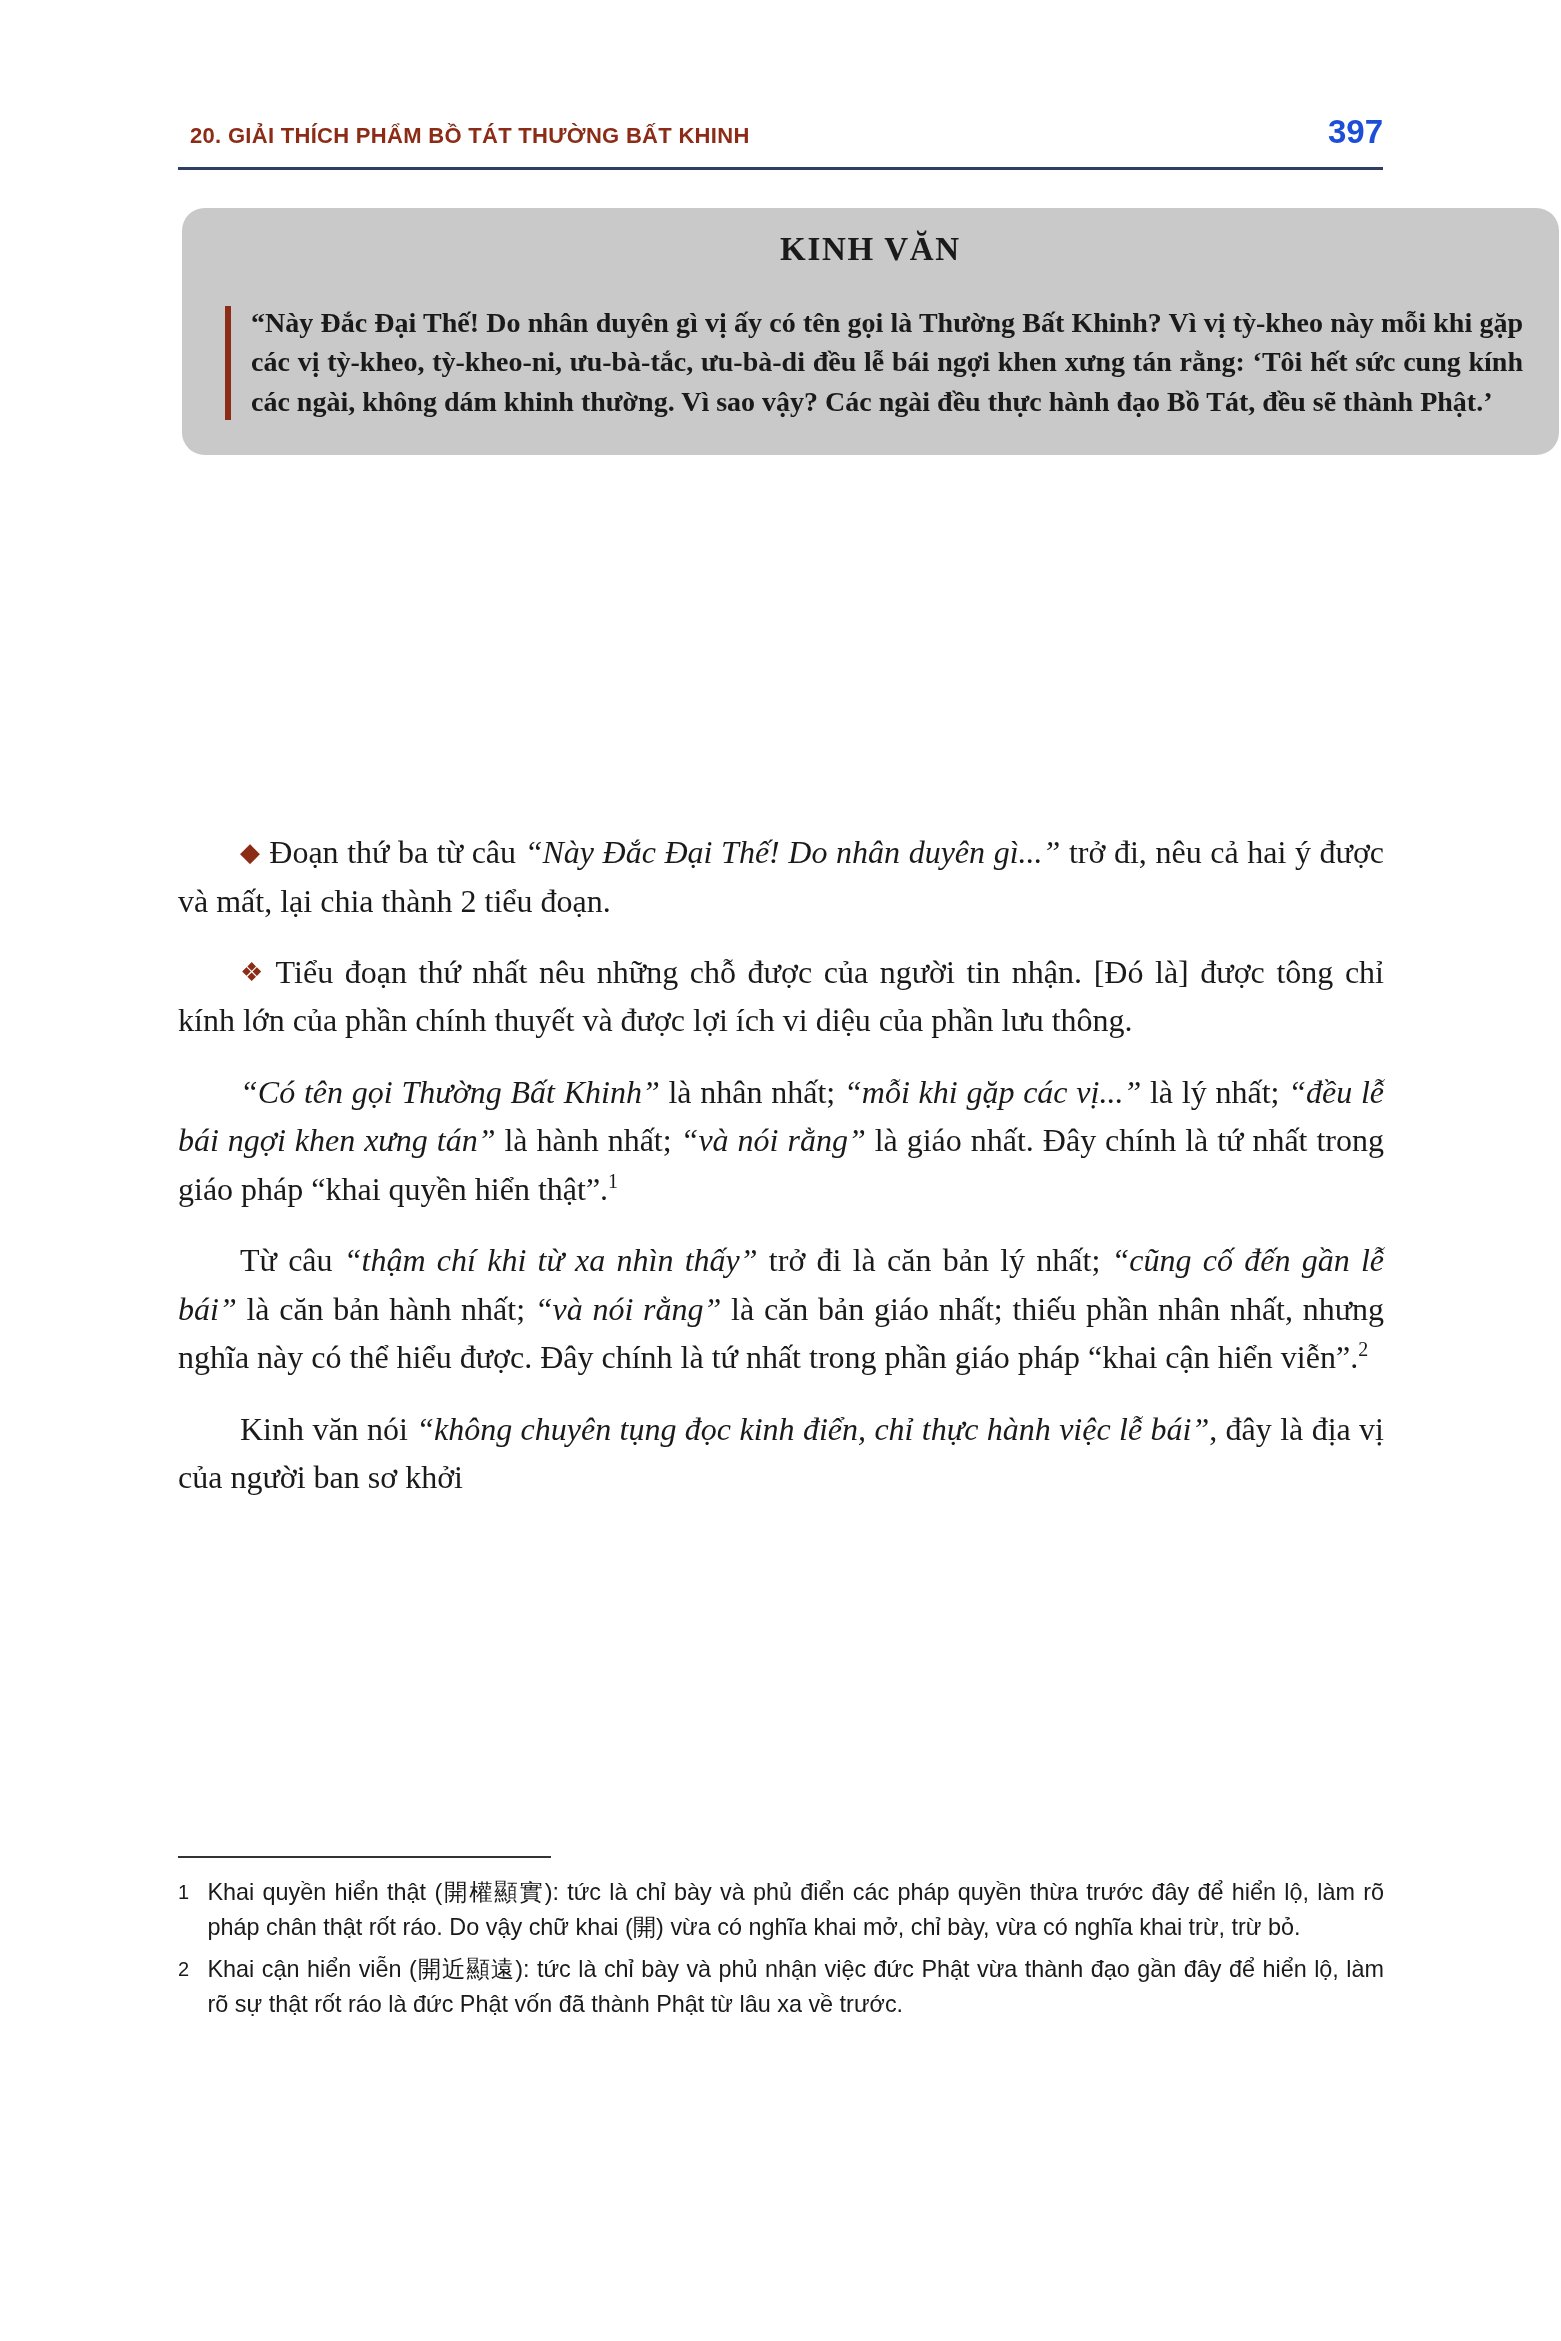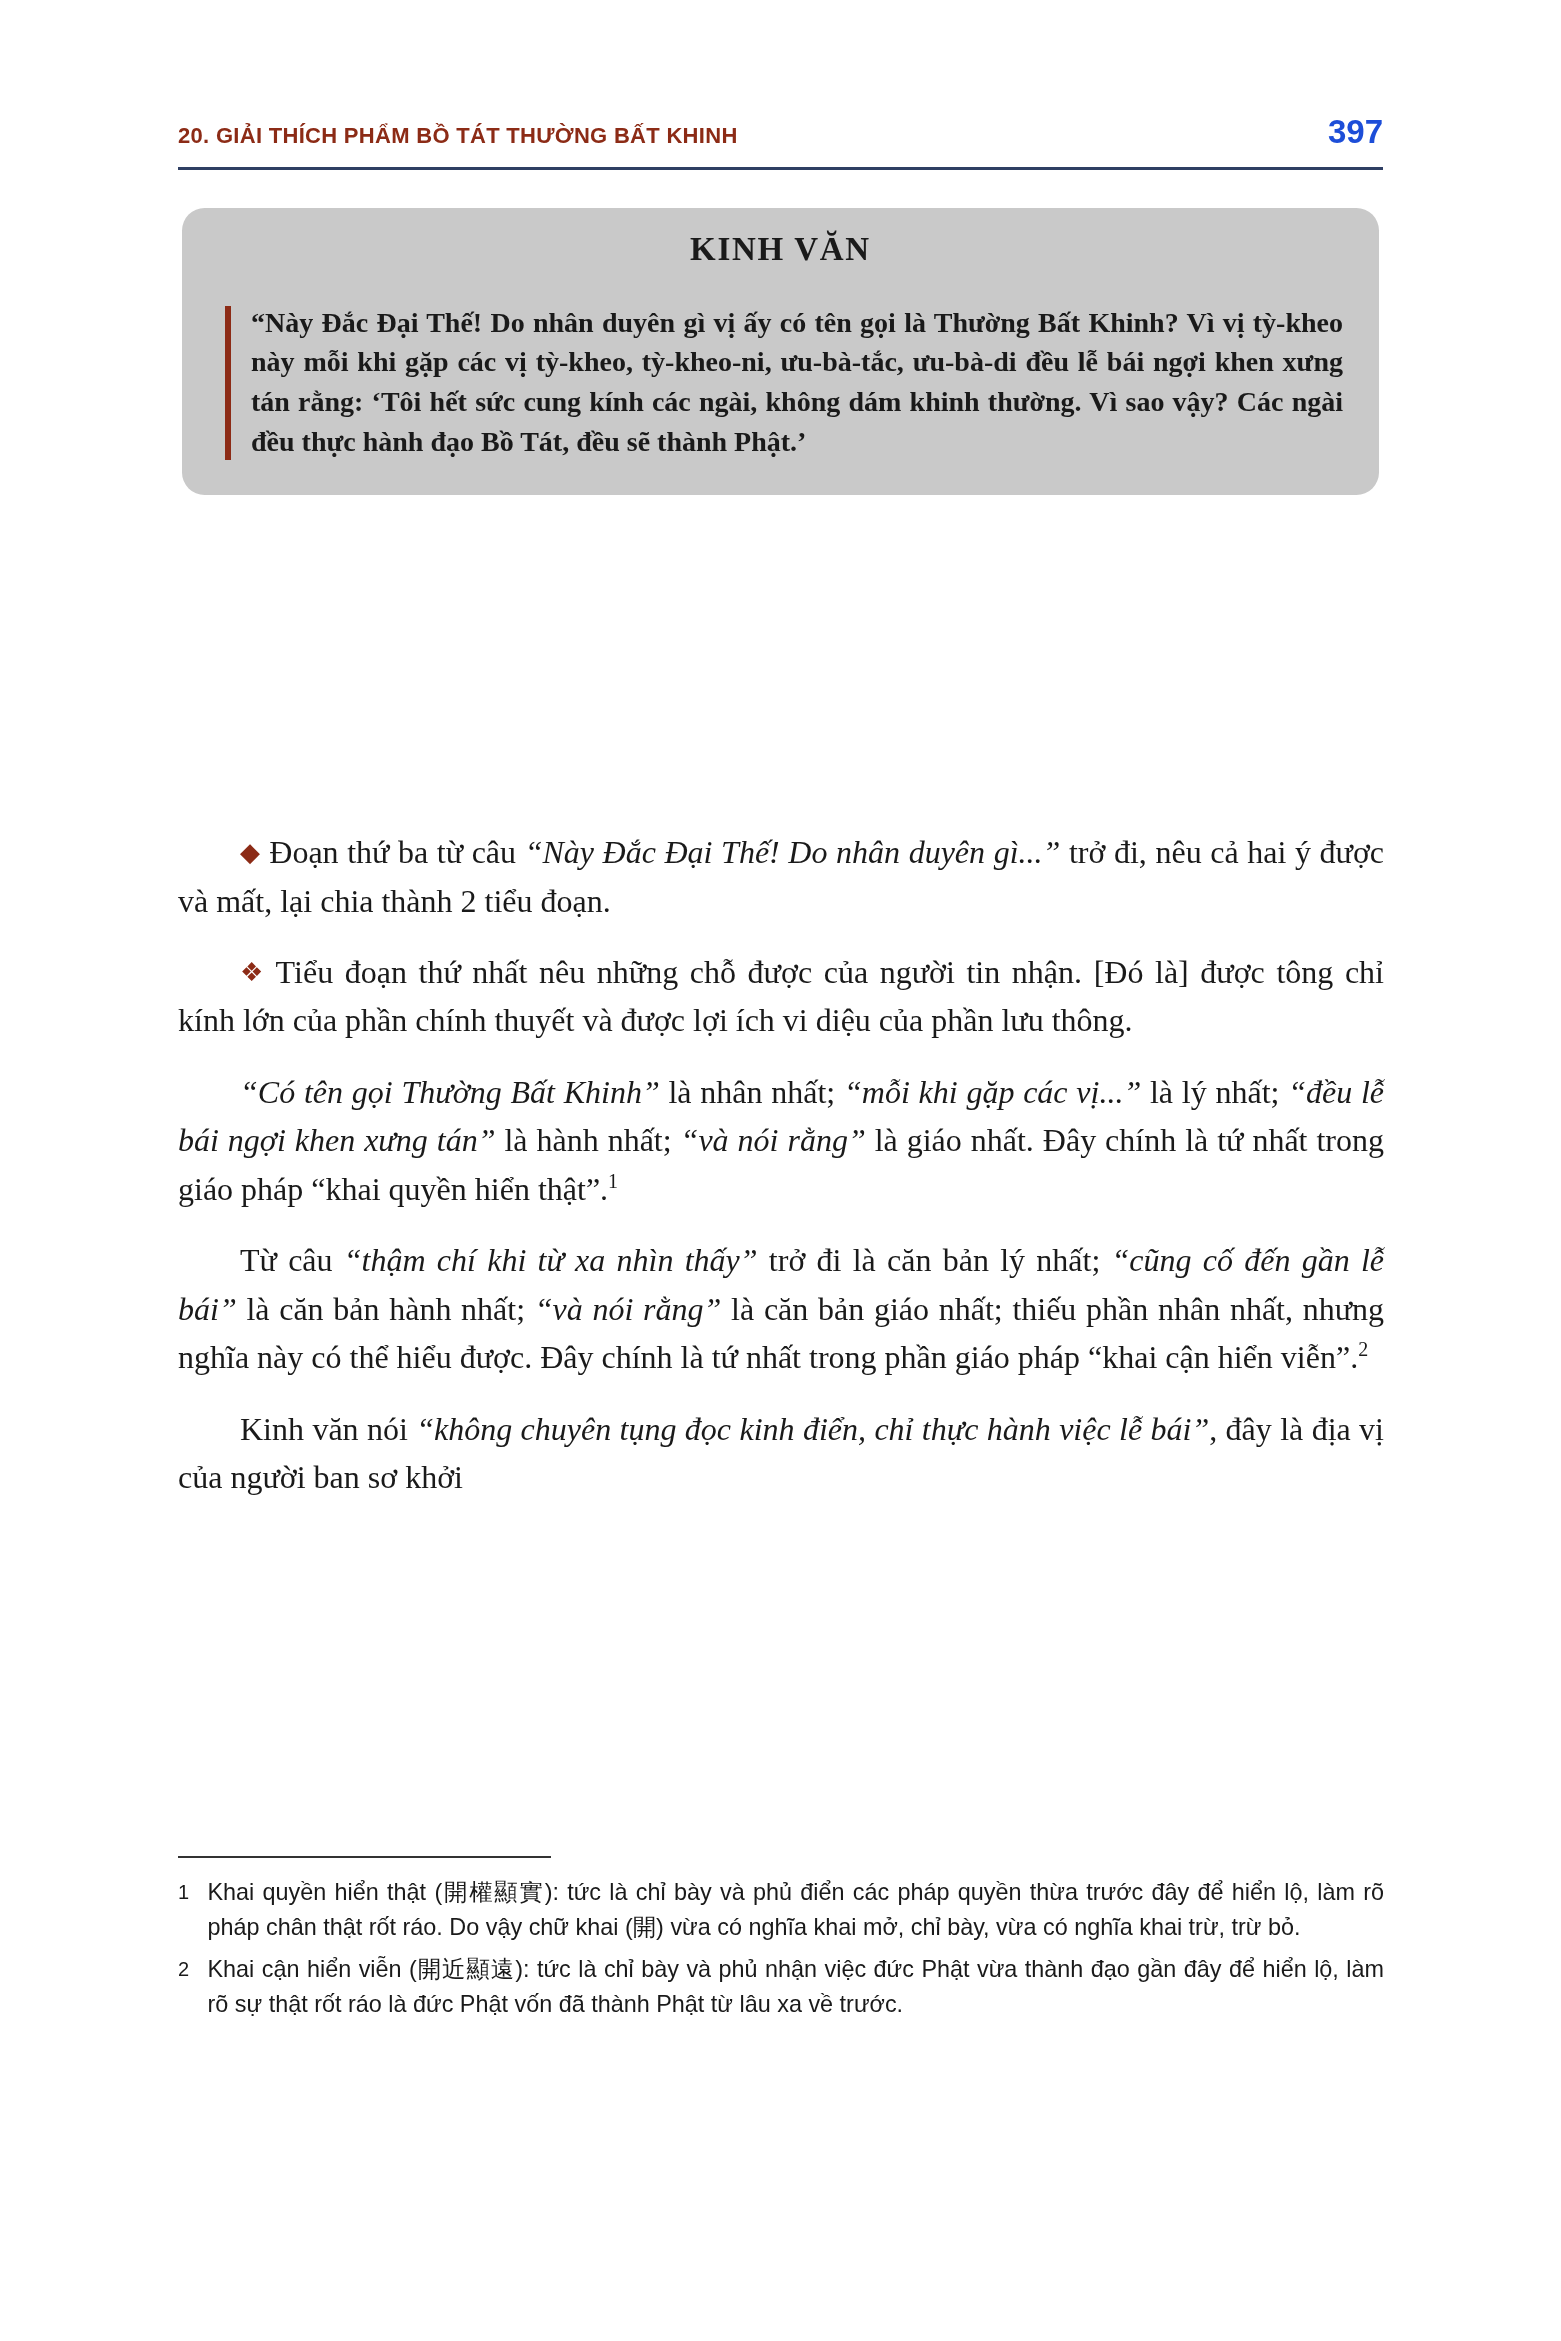--- a/index.html
+++ b/index.html
@@ -31,20 +31,21 @@
     display: flex;
     align-items: baseline;
     justify-content: space-between;
   }
   .header-title {
     font-family: "Liberation Sans", sans-serif;
     font-weight: bold;
     font-size: 22px;
     letter-spacing: 0.3px;
     color: #8c2b16;
+    margin-left: 12px;
   }
   .header-page {
     font-family: "Liberation Sans", sans-serif;
     font-weight: bold;
     font-size: 33px;
     color: #1d4ed8;
   }
   .header-rule {
     position: absolute;
     left: 178px;
@@ -52,21 +53,21 @@
     top: 167px;
     height: 2.6px;
     background: #2f3f63;
   }
 
   
   .sutra-box {
     position: absolute;
     left: 182px;
     top: 208px;
-    width: 1197px;
+    width: 1377px;
     background: #c9c9c9;
     border-radius: 22.6px;
     padding: 22.6px 36px 29.5px 36px;
     box-sizing: border-box;
   }
   .sutra-heading {
     text-align: center;
     font-family: "Liberation Serif", serif;
     font-weight: bold;
     font-size: 33px;

